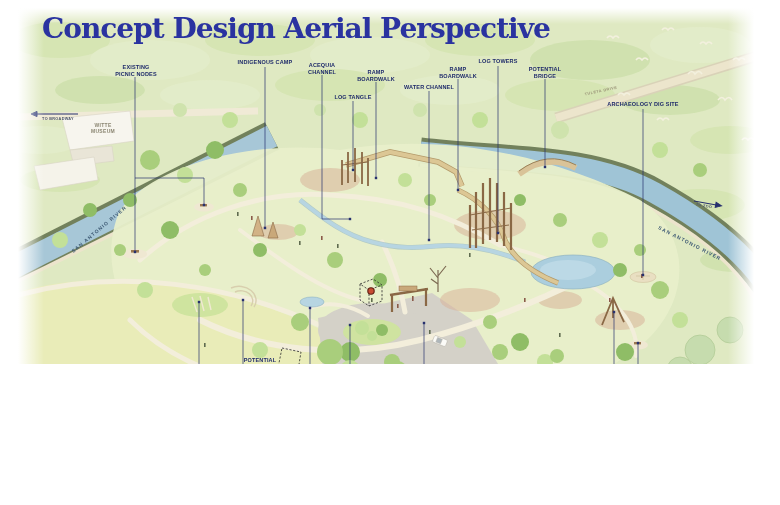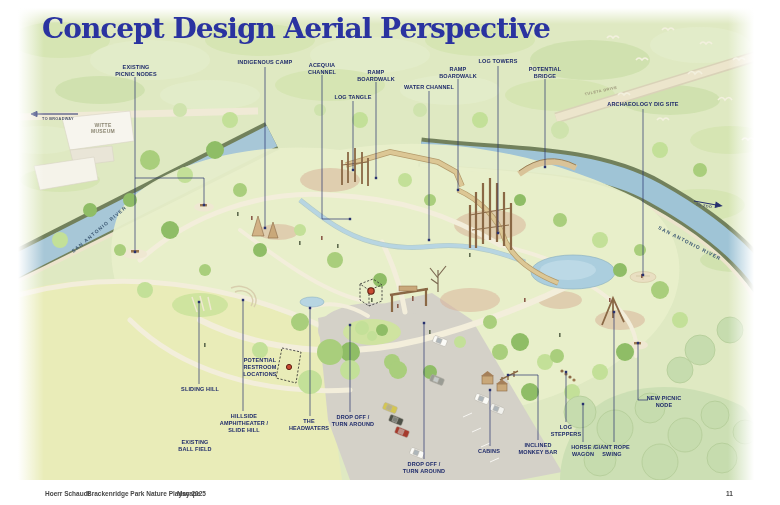--- a/index.html
+++ b/index.html
@@ -1,16 +1,16 @@
 <!DOCTYPE html>
 <html><head>
 <meta charset="utf-8">
 <style>
   html,body{margin:0;padding:0;background:#ffffff;}
-  .page{position:relative;width:780px;height:505px;background:#ffffff;overflow:hidden;
+  .page{position:relative;width:780px;height:364px;background:#ffffff;overflow:hidden;
         font-family:"Liberation Sans",sans-serif;}
   .scene{position:absolute;left:0;top:0;width:780px;height:505px;}
   .page-title{position:absolute;left:42px;top:12px;width:560px;
         font-family:"DejaVu Serif",serif;font-weight:bold;font-size:28px;
         letter-spacing:-1px;color:#2a33a0;}
   .callout{position:absolute;transform:translateX(-50%);white-space:pre-line;
         text-align:center;font-size:5.5px;font-weight:700;line-height:1.3;
         letter-spacing:.15px;color:#1e2a6a;}
   .maptext{position:absolute;white-space:pre-line;text-align:center;font-weight:700;}
   .mt-museum{font-size:5px;color:#8b8672;letter-spacing:.3px;}

